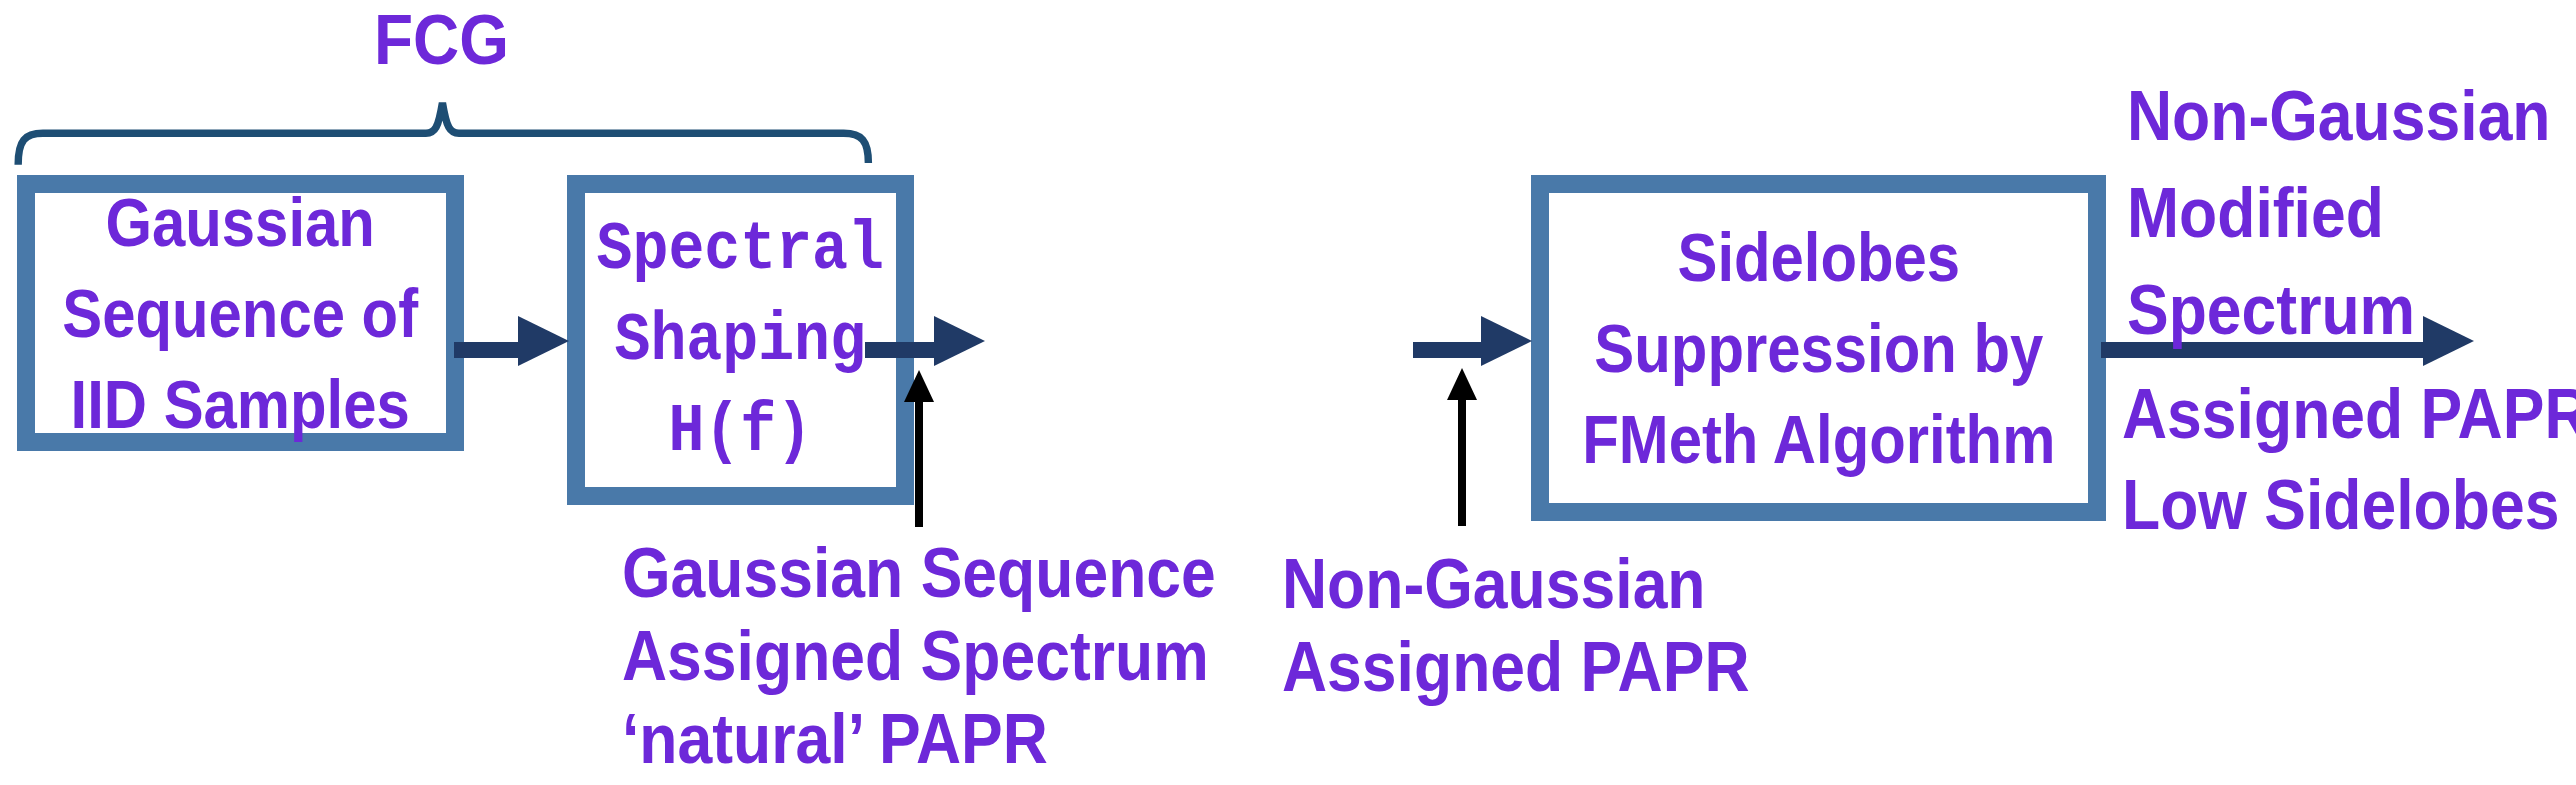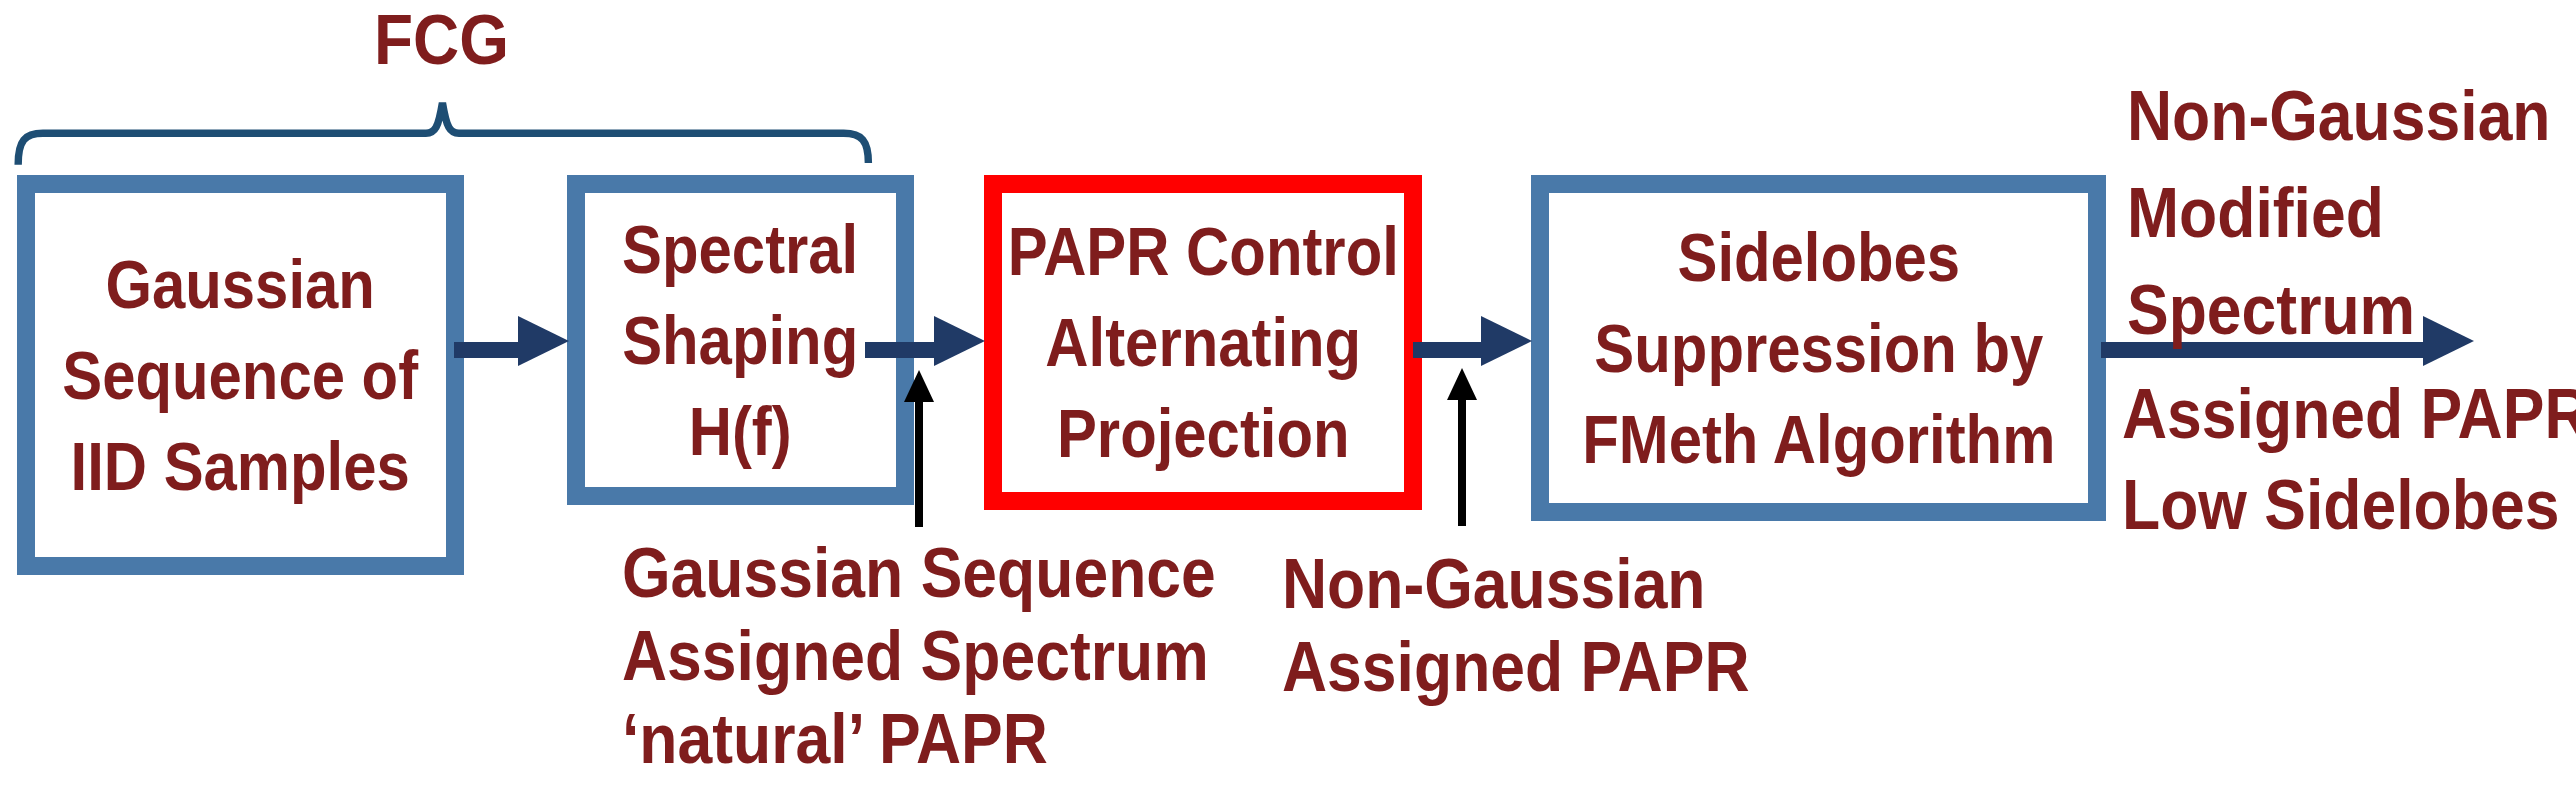--- a/index.html
+++ b/index.html
@@ -1,18 +1,18 @@
 <!DOCTYPE html>
 <html style="font-size:13.2px"><head>
 <meta charset="utf-8">
 <style>
   html,body{margin:0;padding:0;background:#fff;}
   .canvas{
     position:relative; width:2576px; height:785px; background:#FFFFFF;
-    font-family:"Liberation Sans", sans-serif; color:#7f1d1d; overflow:hidden;
+    font-family:"Liberation Sans", sans-serif; color:#6d28d9; overflow:hidden;
   }
   
   .fcg{
     position:absolute; left:359px; top:0; width:165px; height:79px;
     line-height:79px; text-align:center; font-size:71px; font-weight:700;
     transform:scaleX(0.9); transform-origin:50% 0;
   }
   
   .brace{position:absolute; left:0; top:83px; width:908px; height:99px;}
   
@@ -21,22 +21,22 @@
     display:flex; align-items:center; justify-content:center;
     background:#fff;
   }
   .box.blue{border:18px solid #4979A9;}
   .box.red{border:18px solid #FF0000;}
   .box-text{
     text-align:center; transform:scaleX(0.88); transform-origin:50% 50%;
     white-space:nowrap;
   }
   .box-text .line{font-size:68px; font-weight:700; line-height:91px;}
-  #box1{left:16.5px;  top:175px; width:447px; height:400px;}
-  #box2{left:567px; top:175px; width:347px; height:330px;}
+  #box1{left:16.5px;  top:175px; width:447px; height:276px;}
+  #box2{left:567px; top:175px; width:347px; height:330px;font-family:Liberation Mono, monospace;}
   #box3{left:984px;top:175px; width:438px; height:335px;}
   #box4{left:1531px;top:175px; width:575px; height:346px;}
   
   .harrow{position:absolute;}
   .harrow .shaft{position:absolute; top:25.6px; height:16.5px; background:#203A66;}
   .harrow .head{
     position:absolute; top:0; width:0; height:0;
     border-top:25.6px solid transparent; border-bottom:25.6px solid transparent;
     border-left:51px solid #203A66;
   }
@@ -93,27 +93,20 @@
   </div>
 
   <div id="box2" class="box blue">
     <div class="box-text">
       <div class="line">Spectral</div>
       <div class="line">Shaping</div>
       <div class="line">H(f)</div>
     </div>
   </div>
 
-  <div id="box3" class="box red">
-    <div class="box-text">
-      <div class="line">PAPR Control</div>
-      <div class="line">Alternating</div>
-      <div class="line">Projection</div>
-    </div>
-  </div>
 
   <div id="box4" class="box blue">
     <div class="box-text">
       <div class="line">Sidelobes</div>
       <div class="line">Suppression by</div>
       <div class="line">FMeth Algorithm</div>
     </div>
   </div>
 
   <div id="harrow1" class="harrow">

